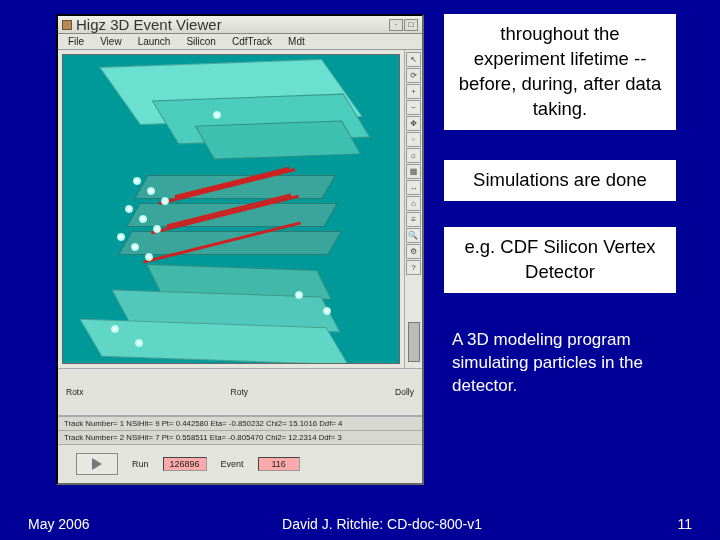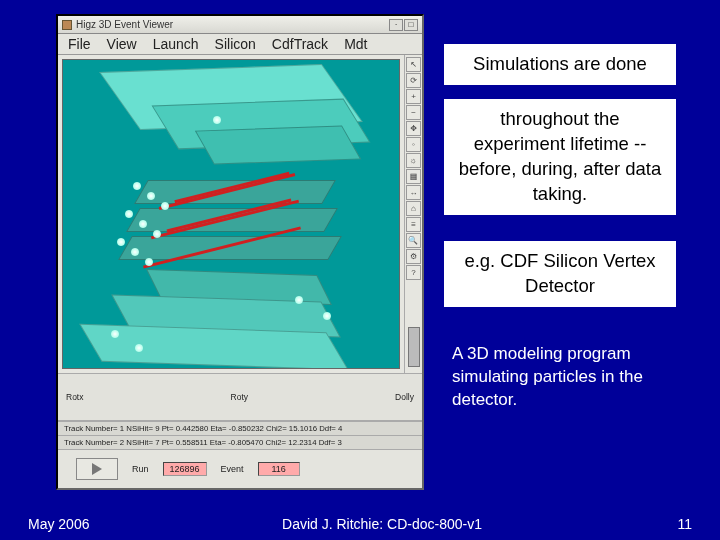--- a/index.html
+++ b/index.html
@@ -35,32 +35,32 @@
     border-bottom: 1px solid #888;
     display: flex;
     align-items: center;
     padding: 2px 4px;
     height: 18px;
     gap: 4px;
   }
   .title-icon {
     width: 10px; height: 10px; background: #b85; border: 1px solid #653;
   }
-  .titlebar-title { flex: 1; color: #333; font-size: 10px; }
+  .titlebar-title { flex: 1; color: #333; font-size: 15px; }
   .win-btns { display: flex; gap: 1px; }
   .win-btn {
     width: 14px; height: 12px; background: #e0e0da;
     border: 1px solid #888; font-size: 8px; line-height: 10px;
     text-align: center; cursor: default;
   }
   .menubar {
     display: flex; gap: 0; padding: 1px 2px; border-bottom: 1px solid #999;
     background: #e4e4de;
   }
-  .menu-item { padding: 1px 8px; font-size: 14px; cursor: default; }
+  .menu-item { padding: 1px 8px; font-size: 10px; cursor: default; }
   .viewer-area {
     position: relative; height: 318px; background: #e6e6e0;
     display: flex;
   }
   .canvas-wrap {
     flex: 1; margin: 4px; background: #009999; position: relative; overflow: hidden;
     border: 1px solid #666;
   }
   .palette {
     width: 18px; background: #e6e6e0; border-left: 1px solid #aaa;
@@ -218,22 +218,22 @@
           <div class="tri-r"></div>
         </div>
       <span class="lbl">Run</span>
       <span class="num-box">126896</span>
       <span class="lbl">Event</span>
       <span class="num-box">116</span>
     </div>
   </div>
 
   <div class="text-col">
+    <div class="box">throughout the experiment lifetime -- before, during, after data taking.</div>
     <div class="box" style="margin-top:30px;">Simulations are done</div>
-    <div class="box">throughout the experiment lifetime -- before, during, after data taking.</div>
     <div class="box" style="margin-top:26px;">e.g. CDF Silicon Vertex Detector</div>
     <div class="caption3d">A 3D modeling program simulating particles in the detector.</div>
   </div>
 
 </div>
 
 <div class="footer">
   <span>May 2006</span>
   <span class="footer-center">David J. Ritchie: CD-doc-800-v1</span>
   <span class="footer-right">11</span>

